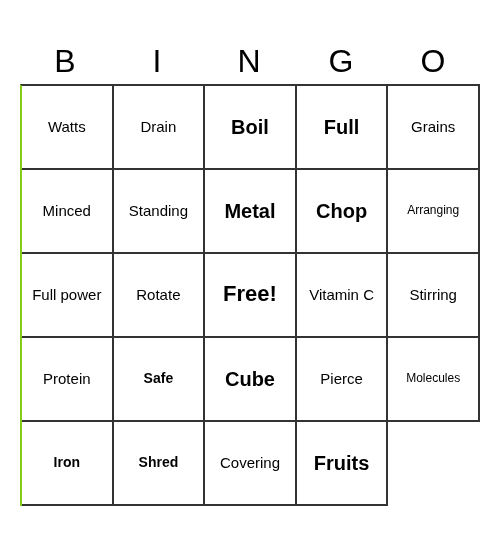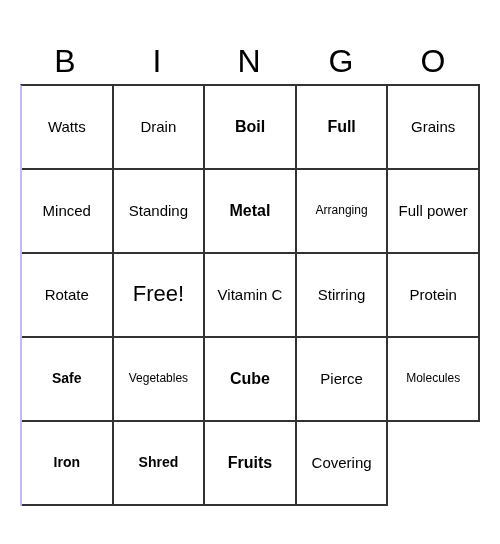--- a/index.html
+++ b/index.html
@@ -34,55 +34,55 @@
       font-size: 32px;
       font-weight: normal;
       padding: 4px 0;
       letter-spacing: 2px;
     }
 
     .bingo-grid {
       display: grid;
       grid-template-columns: repeat(5, 1fr);
       border-top: 2px solid #333;
-      border-left: 2px solid #c4b5fd;
+      border-left: 2px solid #84cc16;
     }
 
     .bingo-cell {
       border-right: 2px solid #333;
       border-bottom: 2px solid #333;
       min-height: 84px;
       display: flex;
       align-items: center;
       justify-content: center;
       text-align: center;
       padding: 6px 4px;
     }
 
     .bingo-cell span {
       font-size: 15px;
       line-height: 1.2;
     }
 
     .bingo-cell.large-text span {
-      font-size: 16px;
+      font-size: 20px;
       font-weight: bold;
     }
 
     .bingo-cell.medium-large span {
       font-size: 14px;
     }
 
     .bingo-cell.bold-text span {
       font-weight: bold;
     }
 
     .bingo-cell.free-cell span {
       font-size: 22px;
-      font-weight: normal;
+      font-weight: bold;
     }
 
     .bingo-cell.small-text span {
       font-size: 12px;
     }
   </style>
 </head>
 <body>
 
 <div class="bingo-container">
@@ -113,20 +113,23 @@
       </div>
       <div class="bingo-cell">
         <span>Minced</span>
       </div>
       <div class="bingo-cell">
         <span>Standing</span>
       </div>
       <div class="bingo-cell large-text">
         <span>Metal</span>
       </div>
+      <div class="bingo-cell large-text">
+        <span>Chop</span>
+      </div>
       <div class="bingo-cell small-text">
         <span>Arranging</span>
       </div>
       <div class="bingo-cell">
         <span>Full power</span>
       </div>
       <div class="bingo-cell">
         <span>Rotate</span>
       </div>
       <div class="bingo-cell free-cell">
@@ -137,38 +140,35 @@
       </div>
       <div class="bingo-cell">
         <span>Stirring</span>
       </div>
       <div class="bingo-cell">
         <span>Protein</span>
       </div>
       <div class="bingo-cell medium-large bold-text">
         <span>Safe</span>
       </div>
-      <div class="bingo-cell small-text">
-        <span>Vegetables</span>
-      </div>
       <div class="bingo-cell large-text">
         <span>Cube</span>
       </div>
       <div class="bingo-cell">
         <span>Pierce</span>
       </div>
       <div class="bingo-cell small-text">
         <span>Molecules</span>
       </div>
       <div class="bingo-cell medium-large bold-text">
         <span>Iron</span>
       </div>
       <div class="bingo-cell medium-large bold-text">
         <span>Shred</span>
       </div>
+      <div class="bingo-cell">
+        <span>Covering</span>
+      </div>
       <div class="bingo-cell large-text">
         <span>Fruits</span>
-      </div>
-      <div class="bingo-cell">
-        <span>Covering</span>
       </div>
     </div>
 </div>
 
 </body></html>

